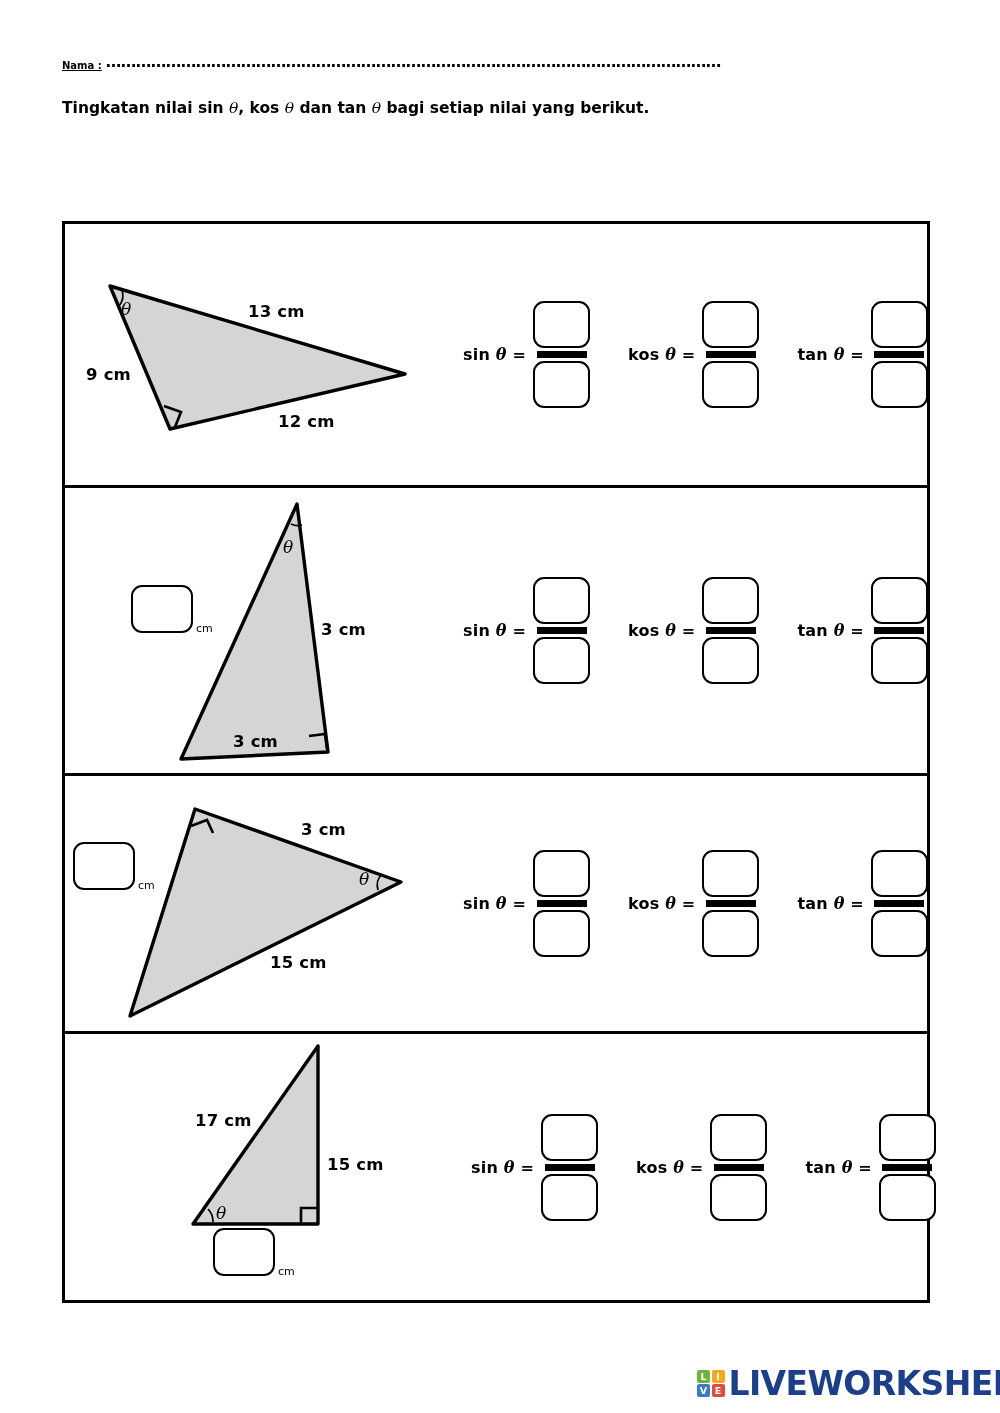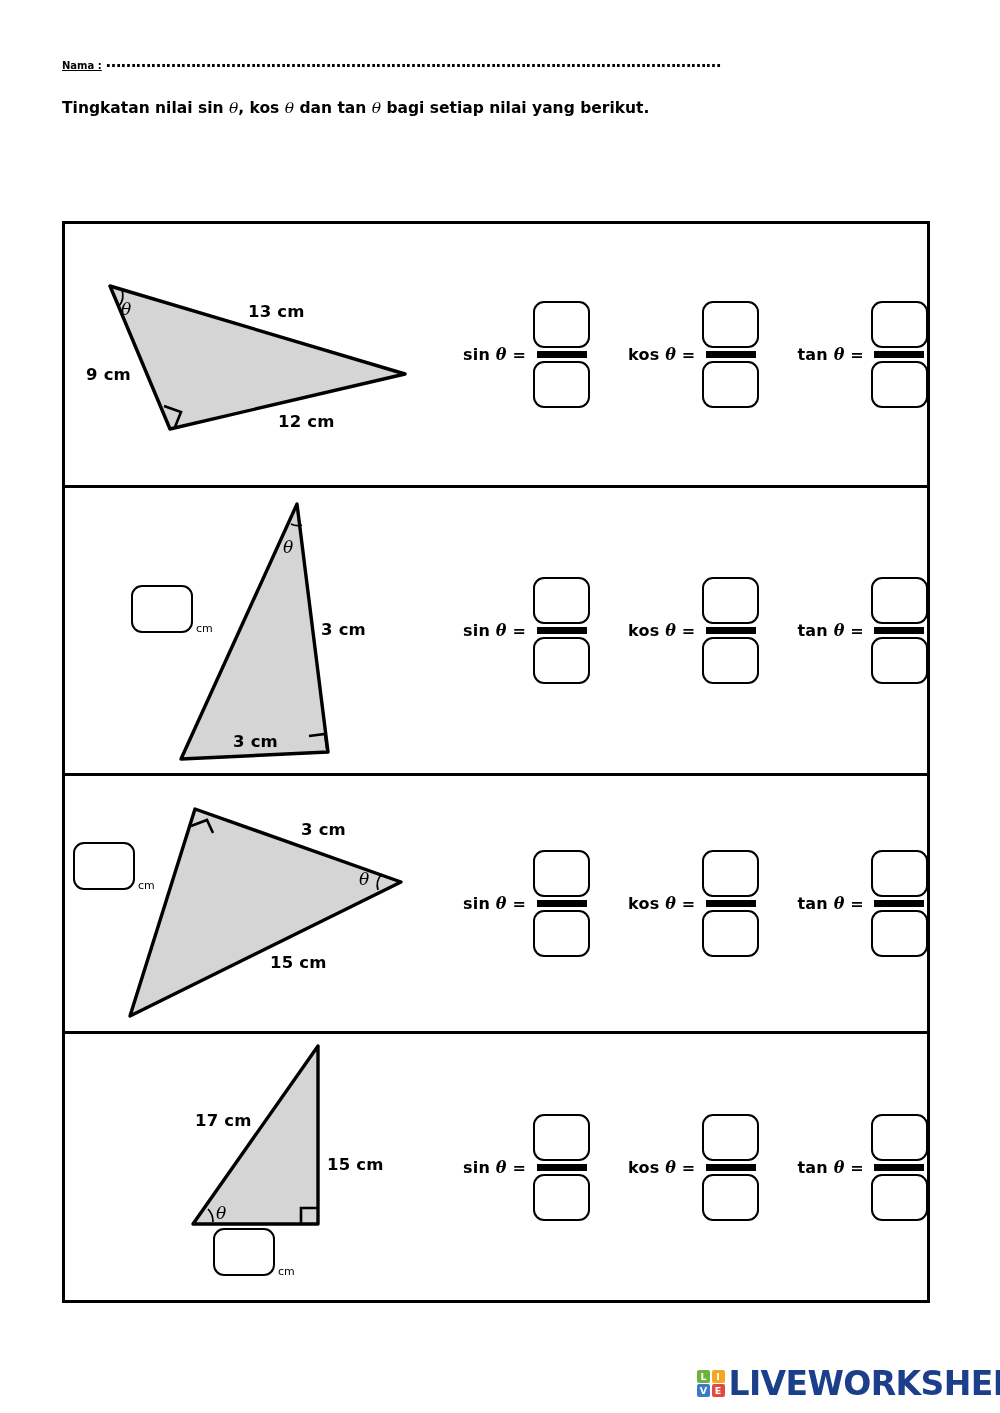--- a/index.html
+++ b/index.html
@@ -77,21 +77,21 @@
     border: 3px solid #000000;
     background: #ffffff;
   }
   .qrow {
     position: relative;
     width: 100%;
     border-bottom: 3px solid #000000;
     display: flex;
     align-items: center;
   }
-  .qrow:last-child { border-bottom: none; }
+  .qrow:last-child { border-bottom: none; gap: 8px; }
   .r1 { height: 264px; }
   .r2 { height: 288px; }
   .r3 { height: 258px; }
   .r4 { height: 266px; }
 
   .fig-cell {
     position: relative;
     width: 390px;
     height: 100%;
     flex: 0 0 390px;

